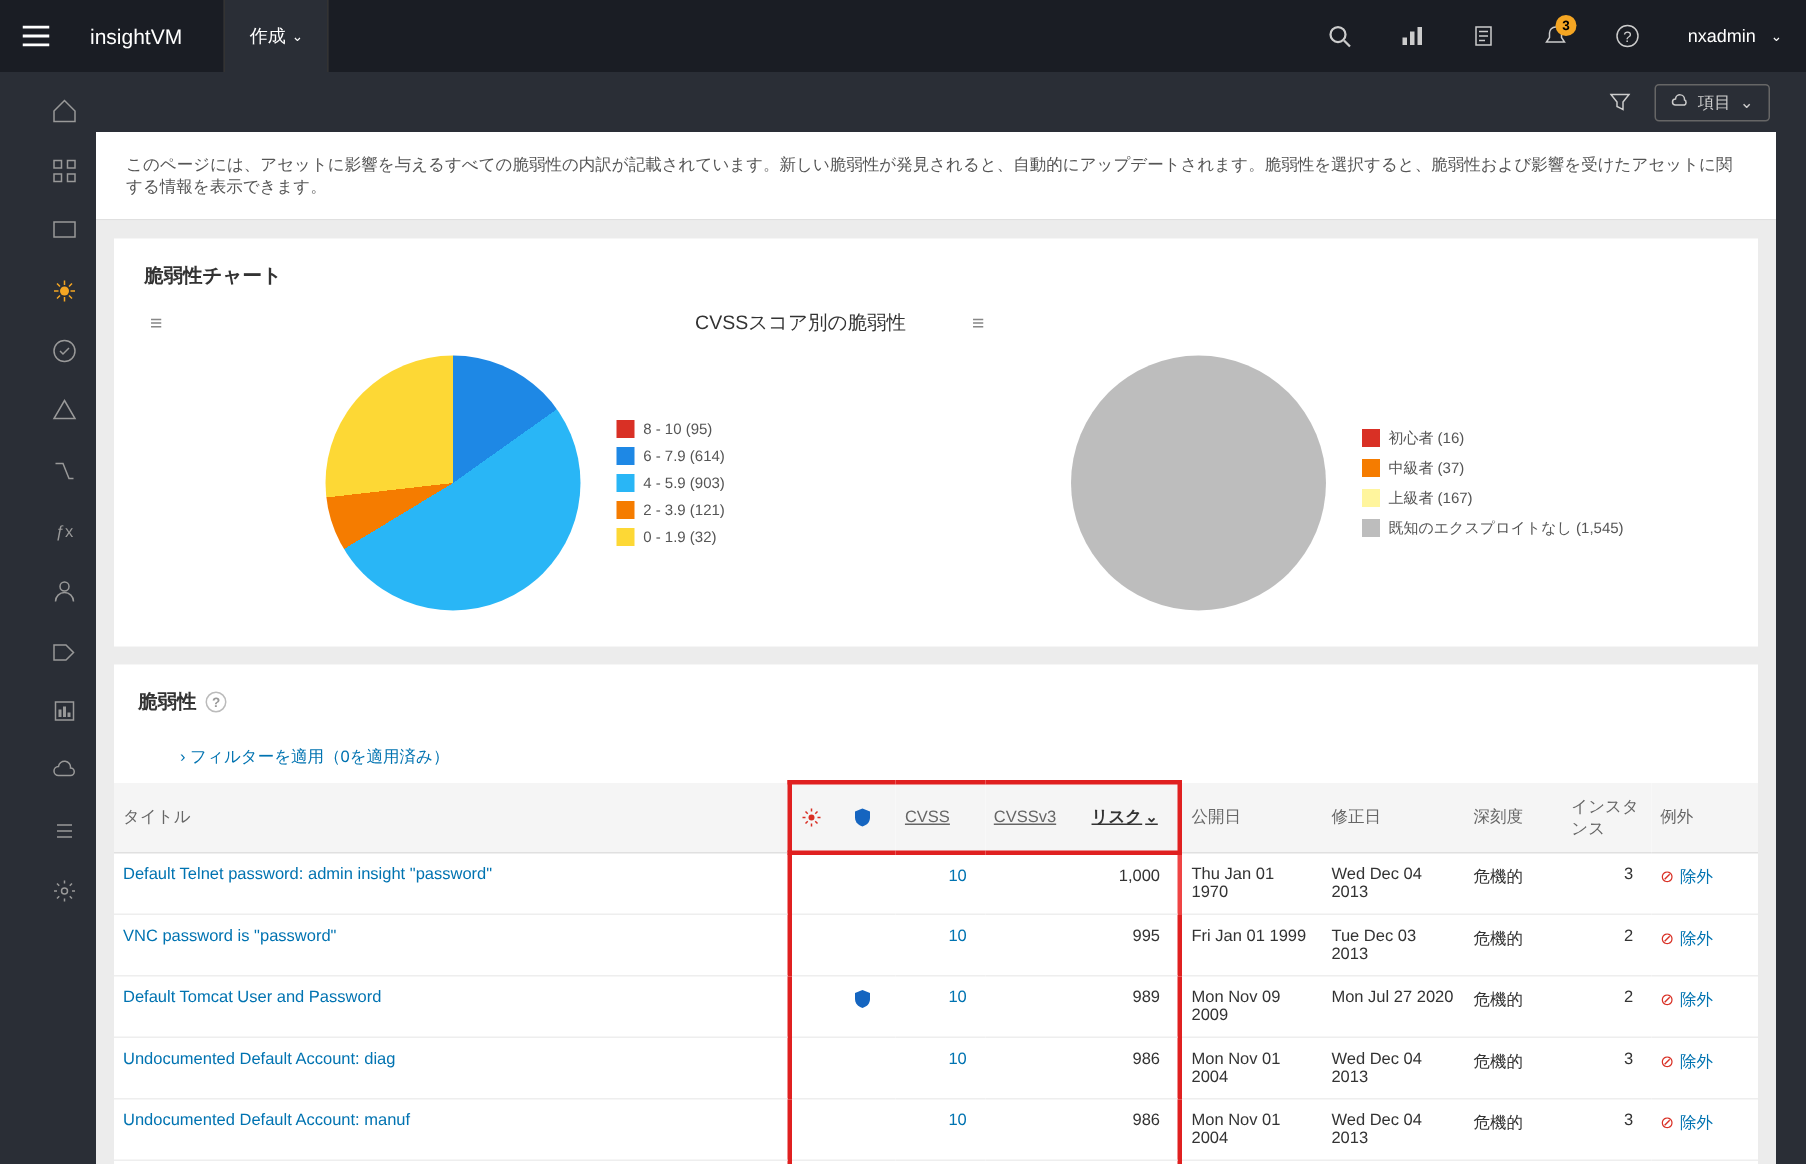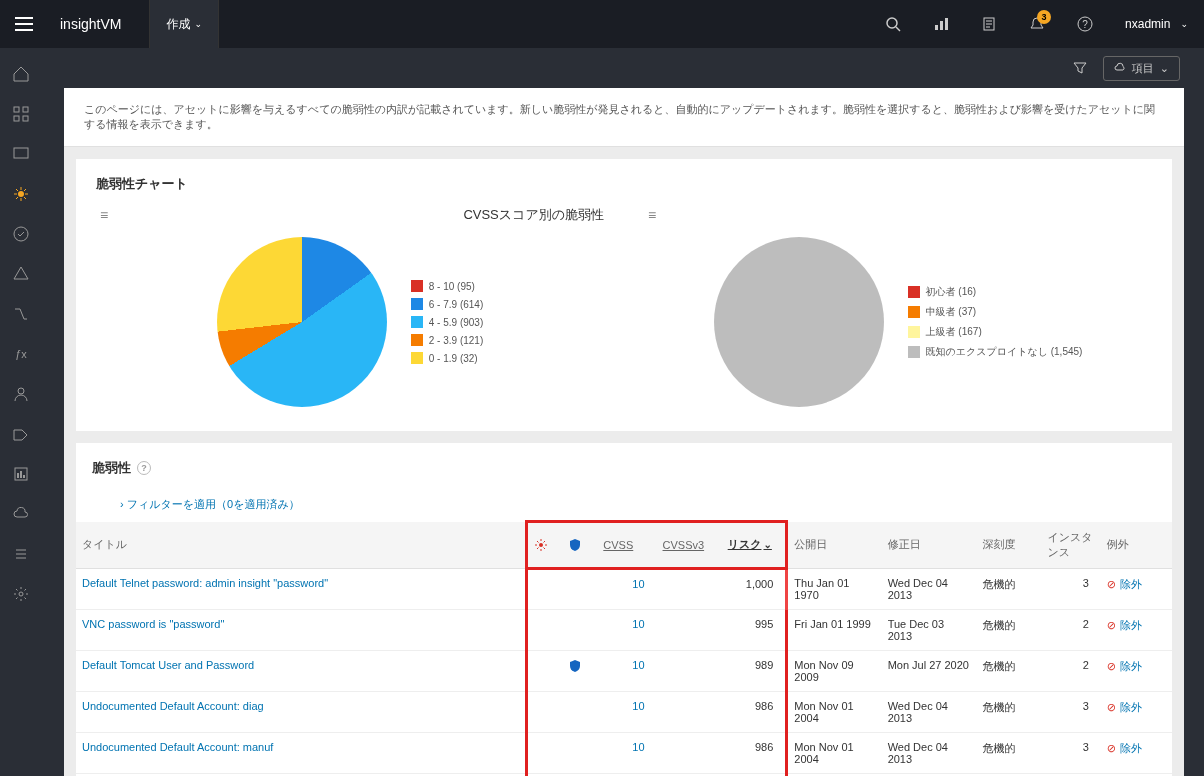--- a/index.html
+++ b/index.html
@@ -9,21 +9,21 @@
 .topbar .hamburger { width: 48px; display:flex; align-items:center; justify-content:center; cursor:pointer; height:100%; }
 .topbar .brand { padding: 0 28px 0 12px; font-size: 14px; display:flex; align-items:center; }
 .topbar .brand b { font-weight: 400; }
 .topbar .create { background:#2a2e36; height:100%; display:flex; align-items:center; padding:0 16px; font-size:12px; cursor:pointer; border-left:1px solid #333; border-right:1px solid #333;}
 .topbar .spacer { flex: 1; }
 .topbar .icon-btn { width: 48px; height: 48px; display:flex; align-items:center; justify-content:center; cursor:pointer; position:relative; }
 .topbar .badge { position:absolute; top:10px; right:10px; background:#f5a623; color:#000; border-radius:50%; width:14px; height:14px; font-size:9px; display:flex; align-items:center; justify-content:center; font-weight:bold;}
 .topbar .user { padding: 0 16px; font-size:12px; cursor:pointer; display:flex; align-items:center; gap:6px;}
 .body { flex:1; display:flex; overflow:hidden; }
 .sidebar { width: 64px; background:#2a2e36; display:flex; flex-direction:column; align-items:center; padding-top:8px; gap:4px;}
-.sidebar .nav-item { width:40px; height:36px; display:flex; align-items:center; justify-content:flex-start; cursor:pointer; color:#999; border-radius:4px; }
+.sidebar .nav-item { width:40px; height:36px; display:flex; align-items:center; justify-content:flex-end; cursor:pointer; color:#999; border-radius:4px; }
 .sidebar .nav-item.active { color:#f5a623; }
 .main { flex:1; background:#2a2e36; padding: 0 20px 20px 0; overflow:auto; position:relative;}
 .toolbar-row { display:flex; justify-content:flex-end; align-items:center; height:40px; gap:12px; padding-right:4px;}
 .toolbar-row .btn-outline { border:1px solid #666; border-radius:3px; padding:4px 10px; color:#ccc; font-size:11px; display:flex; align-items:center; gap:6px; cursor:pointer;}
 .toolbar-row .filter-ico { color:#999; cursor:pointer; padding:4px;}
 .content { background:#ececec; border-radius:4px; padding: 0; }
 .intro { padding:14px 20px; font-size:11px; color:#555; background:#fff; border-bottom:1px solid #e0e0e0;}
 .chart-section { background:#fff; margin:12px; padding:16px 20px 24px;}
 .section-title { font-size:13px; font-weight:bold; color:#333; margin-bottom:10px; }
 .charts { display:flex; gap:40px; }

